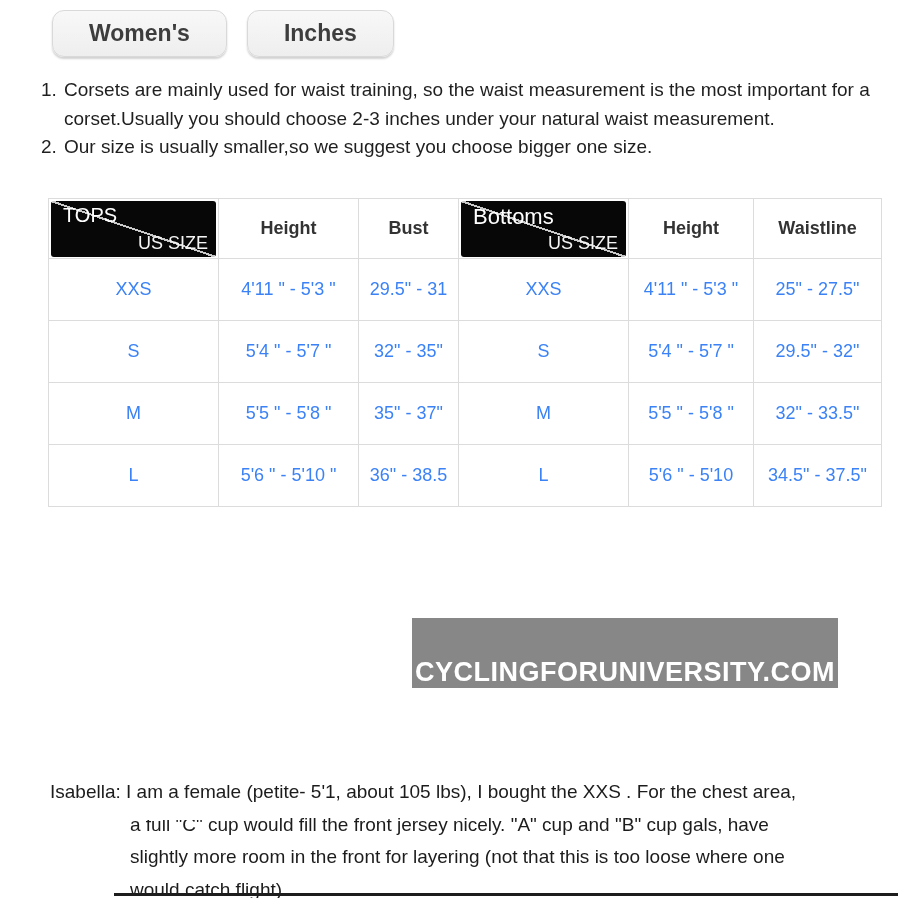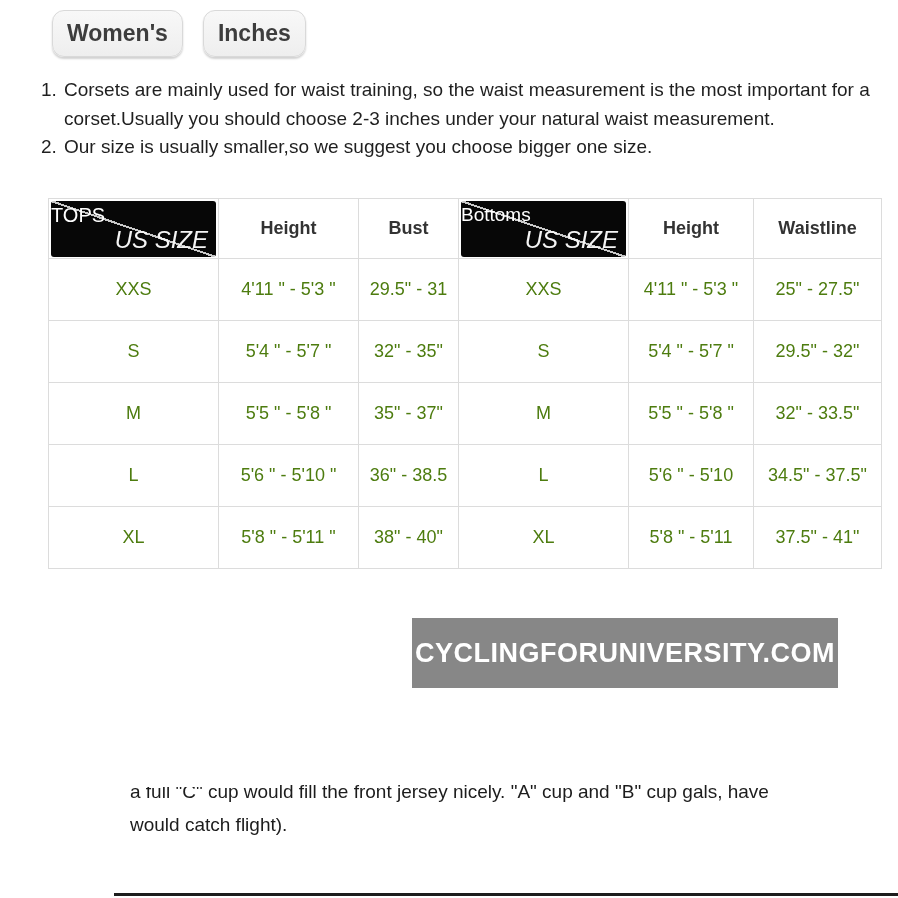--- a/index.html
+++ b/index.html
@@ -3,44 +3,44 @@
 <meta charset="utf-8">
 <style>
   html,body{margin:0;padding:0;background:#fff;}
   .page{position:relative;width:898px;height:898px;background:#ffffff;overflow:hidden;
         font-family:"Liberation Sans",sans-serif;color:#2b2b2b;}
 
   
   .btn-row{position:absolute;top:10px;left:52px;display:flex;gap:20px;}
   .pill{font-family:"Liberation Sans",sans-serif;font-size:23px;font-weight:bold;color:#3d3d3d;
         background:linear-gradient(#f8f8f8,#eeeeee);border:1px solid #d9d9d9;border-radius:12px;
-        padding:9px 14px;box-shadow:0 2px 2px rgba(0,0,0,0.18);cursor:pointer;}
+        padding:9px 36px;box-shadow:0 2px 2px rgba(0,0,0,0.18);cursor:pointer;}
 
   
   .notes{position:absolute;top:72px;left:30px;width:808px;margin:4px;padding-left:28px;
          font-size:19px;line-height:28.5px;color:#1f1f1f;}
   .notes li{padding-left:2px;}
 
   
   table.size{position:absolute;top:198px;left:48px;border-collapse:collapse;table-layout:fixed;}
   table.size th,table.size td{border:1px solid #dcdcdc;text-align:center;padding:0 2px;
-         font-size:18px;color:#4d7c0f;white-space:nowrap;overflow:visible;}
+         font-size:18px;color:#3b82f6;white-space:nowrap;overflow:visible;}
   table.size thead th{height:59px;font-weight:bold;color:#333;}
   table.size tbody td{height:61px;}
   th.corner{padding:1px;}
   .corner-box{position:relative;height:56px;border-radius:3px;background-color:#070707;
       background-image:linear-gradient(to top right,rgba(0,0,0,0) calc(50% - 1px),
           #c9c9c9 calc(50% - 1px),#c9c9c9 calc(50% + 1px),rgba(0,0,0,0) calc(50% + 1px));}
-  .corner-box .tl{position:absolute;top:3px;left:0;color:#ffffff;font-size:20px;font-weight:normal;}
-  .corner-box .br{position:absolute;bottom:3px;right:8px;color:#f4f4f4;font-size:24px;font-weight:normal;font-style:italic;}
-  .corner-box.bottoms .tl{font-size:19px;}
+  .corner-box .tl{position:absolute;top:3px;left:12px;color:#ffffff;font-size:20px;font-weight:normal;}
+  .corner-box .br{position:absolute;bottom:3px;right:8px;color:#f4f4f4;font-size:18px;font-weight:normal;}
+  .corner-box.bottoms .tl{font-size:22px;}
 
   
   .watermark{position:absolute;left:412px;top:618px;width:426px;height:70px;display:flex;
-      align-items:center;justify-content:center;white-space:nowrap;overflow:hidden;
+      align-items:flex-end;justify-content:center;white-space:nowrap;overflow:hidden;
       font-weight:bold;font-size:27px;letter-spacing:0.5px;}
 
   
   .review{position:absolute;left:50px;top:776px;width:834px;font-size:19px;line-height:32.5px;color:#1c1c1c;}
   .review .ind{margin-left:80px;}
   .clipped{position:relative;display:inline-block;}
   .clipped::after{content:"";position:absolute;left:-2px;right:-2px;top:0;height:11px;background:#ffffff;}
 
   .bottom-rule{position:absolute;left:114px;top:893px;width:784px;height:3px;background:#1d1d1d;}
 </style>
@@ -114,35 +114,29 @@
           <td>32" - 33.5"</td>
         </tr>
         <tr>
           <td>L</td>
           <td>5'6 " - 5'10 "</td>
           <td>36" - 38.5</td>
           <td>L</td>
           <td>5'6 " - 5'10</td>
           <td>34.5" - 37.5"</td>
         </tr>
-        <tr>
-          <td>XL</td>
-          <td>5'8 " - 5'11 "</td>
-          <td>38" - 40"</td>
-          <td>XL</td>
-          <td>5'8 " - 5'11</td>
-          <td>37.5" - 41"</td>
-        </tr>
       </tbody>
   </table>
 
   <div class="watermark" style="background: rgba(114, 114, 114, 0.85); color: rgb(255, 255, 255);">
     <span>CYCLINGFORUNIVERSITY.COM</span>
   </div>
 
   <div class="review">
+    <div>Isabella: I am a female (petite- 5'1, about 105 lbs), I bought the XXS . For the chest area,</div>
     <div class="ind"><span class="clipped">a full "C"</span><span> cup would fill the front jersey nicely. "A" cup and "B" cup gals, have</span></div>
+    <div class="ind">slightly more room in the front for layering (not that this is too loose where one</div>
     <div class="ind">would catch flight).</div>
   </div>
 
   <div class="bottom-rule"></div>
 
 </div>
 
 </body></html>

